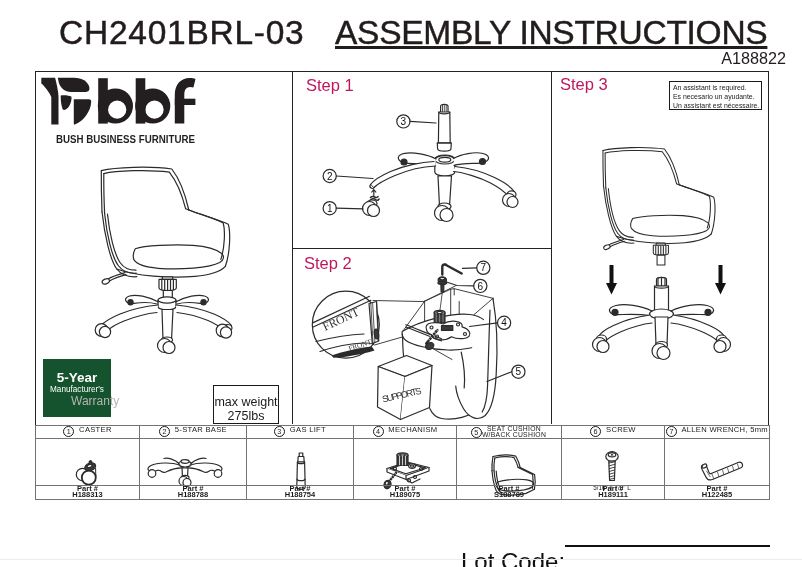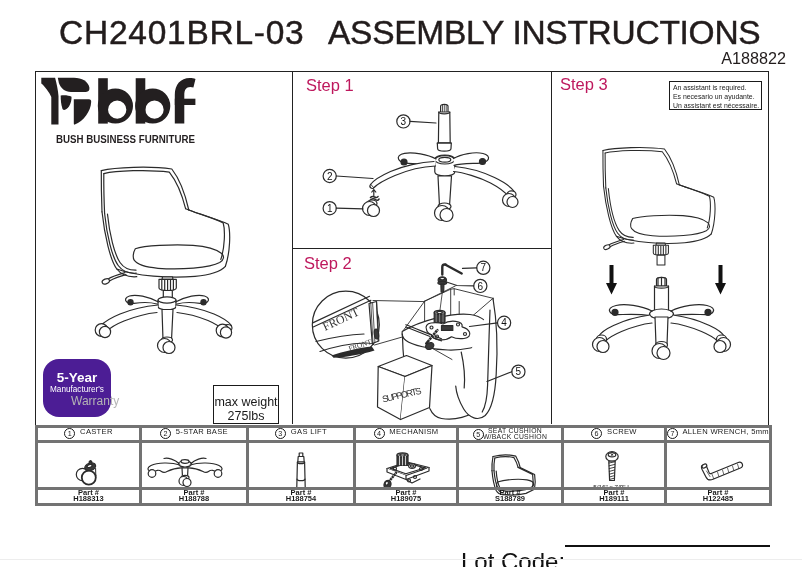--- a/index.html
+++ b/index.html
@@ -5,27 +5,27 @@
   html,body{margin:0;padding:0;}
   body{width:802px;height:567px;position:relative;background:#fff;
        font-family:"Liberation Sans",sans-serif;color:#1a1a1a;overflow:hidden;}
   .abs{position:absolute;}
   svg{position:absolute;overflow:visible;}
   .ttl{font-size:33.5px;letter-spacing:0px;color:#221c1c;white-space:nowrap;-webkit-text-stroke:0.45px #221c1c;}
   .circ{display:inline-block;width:9px;height:9px;border:0.9px solid #1a1a1a;border-radius:50%;
         text-align:center;font-size:7.2px;line-height:9px;vertical-align:-1.8px;background:#fff;}
   .steplbl{font-size:16.5px;color:#be185d;}
   table.parts{border-collapse:collapse;table-layout:fixed;width:734px;}
-  table.parts td{border:3px solid #737373;padding:0;text-align:center;vertical-align:middle;overflow:hidden;}
+  table.parts td{border:1px solid #737373;padding:0;text-align:center;vertical-align:middle;overflow:hidden;}
 </style>
 </head>
 <body>
 
   <div class="abs ttl" style="left:59px;top:14px;letter-spacing:0.75px;">CH2401BRL-03</div>
-  <div class="abs ttl" style="left:328px;top:14px;letter-spacing:-0.27px;">ASSEMBLY INSTRUCTIONS</div>
+  <div class="abs ttl" style="left:335px;top:14px;letter-spacing:-0.27px;text-decoration:underline;">ASSEMBLY INSTRUCTIONS</div>
   <div class="abs" style="left:16px;top:49px;width:770px;text-align:right;font-size:16.2px;color:#221c1c;">A188822</div>
 
   <div class="abs" style="left:35px;top:71px;width:732px;height:353px;border:1.6px solid #222;"></div>
   <div class="abs" style="left:292px;top:71px;width:1.4px;height:353px;background:#222;"></div>
   <div class="abs" style="left:551px;top:71px;width:1.4px;height:353px;background:#222;"></div>
   <div class="abs" style="left:292px;top:248px;width:260px;height:1.4px;background:#222;"></div>
 
   <div class="abs steplbl" style="left:306px;top:76px;">Step 1</div>
   <div class="abs steplbl" style="left:304px;top:254px;">Step 2</div>
   <div class="abs steplbl" style="left:560px;top:75px;">Step 3</div>
@@ -345,21 +345,21 @@
       </g>
 
       <g transform="translate(716,475)">
         <path d="M-13.8,-9.5 C-12.2,-10.6 -10.2,-10.2 -9.3,-8.3 L-7,-2.6 C-6.6,-1.5 -5.8,-1.1 -4.8,-1.5 L22.2,-12.5 C24.1,-13.3 25.7,-12.5 26.3,-11 C26.9,-9.4 26.2,-7.8 24.4,-7 L-3,4.3 C-6.2,5.6 -8.9,4.6 -10.2,1.7 L-14,-5.8 C-14.7,-7.3 -14.7,-8.7 -13.8,-9.5 Z" fill="#fff"></path>
         <ellipse cx="-11.6" cy="-9" rx="2.5" ry="1.8" transform="rotate(-28 -11.6 -9)" fill="#fff"></ellipse>
         <path d="M-9.5,-4 L-6,1.6 M-4.3,-1.4 L-2.3,3.6 M1.5,-3 L2.8,1.4 M6.5,-5 L7.8,-0.6 M11.5,-7 L12.8,-2.6 M16.5,-9 L17.8,-4.6 M21.5,-11 L22.8,-6.6" stroke-width="0.7"></path>
       </g>
     </g>
   </svg>
 
-  <div class="abs" style="left:43px;top:359px;width:68px;height:58px;background:#4c1d95;border-radius:16px;
+  <div class="abs" style="left:43px;top:359px;width:68px;height:58px;background:#14532d;border-radius:0;
        text-align:center;color:#fff;">
     <div style="font-size:13.5px;font-weight:bold;margin-top:11px;">5-Year</div>
     <div style="font-size:8.2px;margin-top:0px;">Manufacturer's</div>
     <div style="font-size:12px;color:#b5b5b5;margin-top:0px;padding-left:28px;">Warranty</div>
   </div>
 
   <div class="abs" style="left:213px;top:385px;width:64px;height:28px;border:1.4px solid #1a1a1a;
        text-align:center;font-size:12.5px;line-height:14px;padding-top:9px;">max weight<br>275lbs</div>
 
   <div class="abs" style="left:35px;top:425px;">

